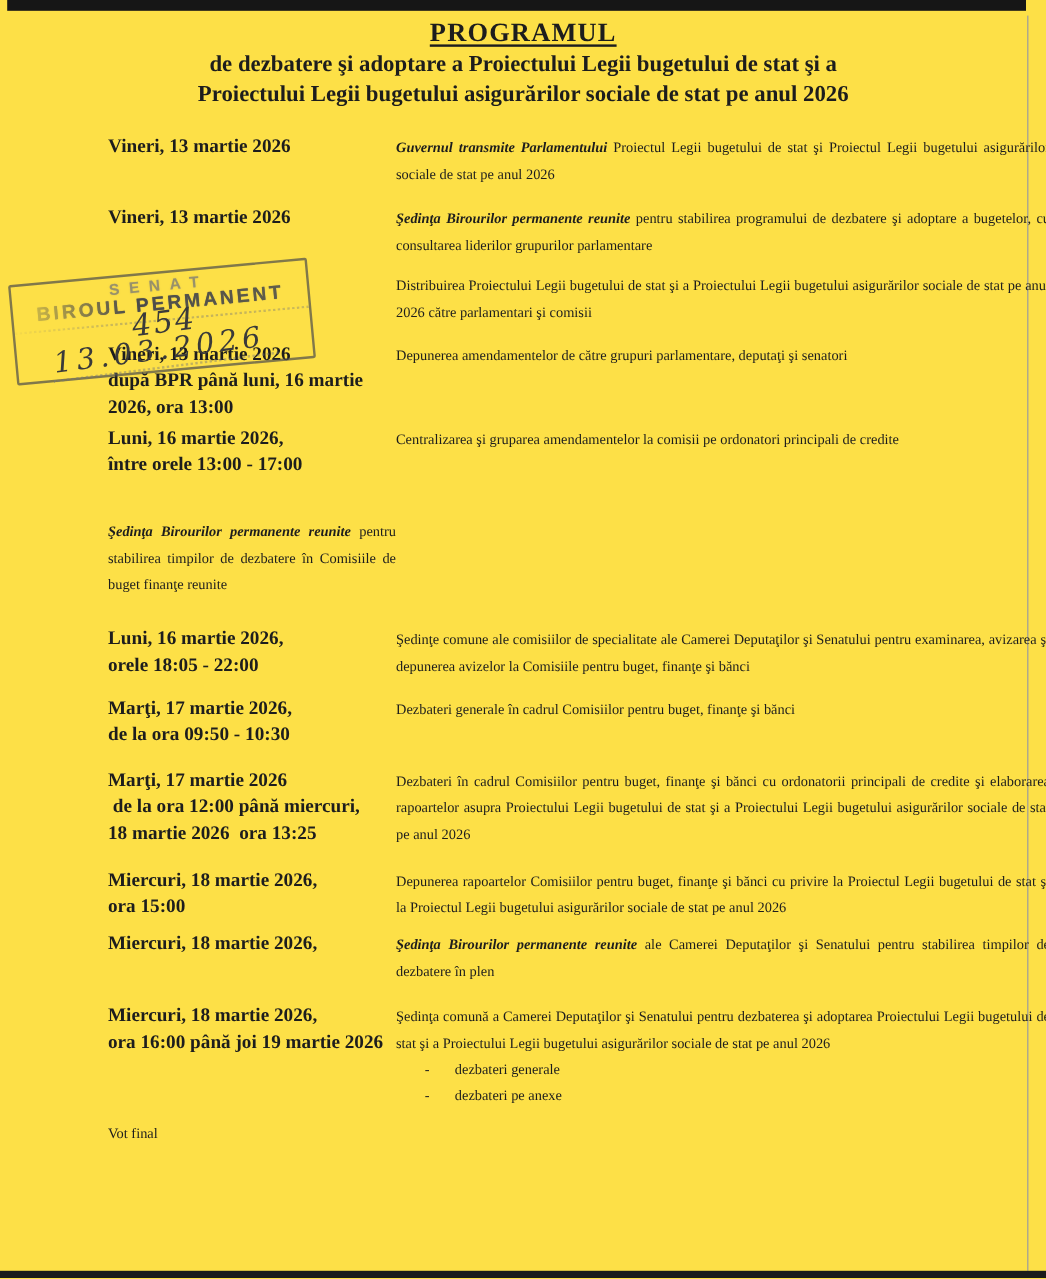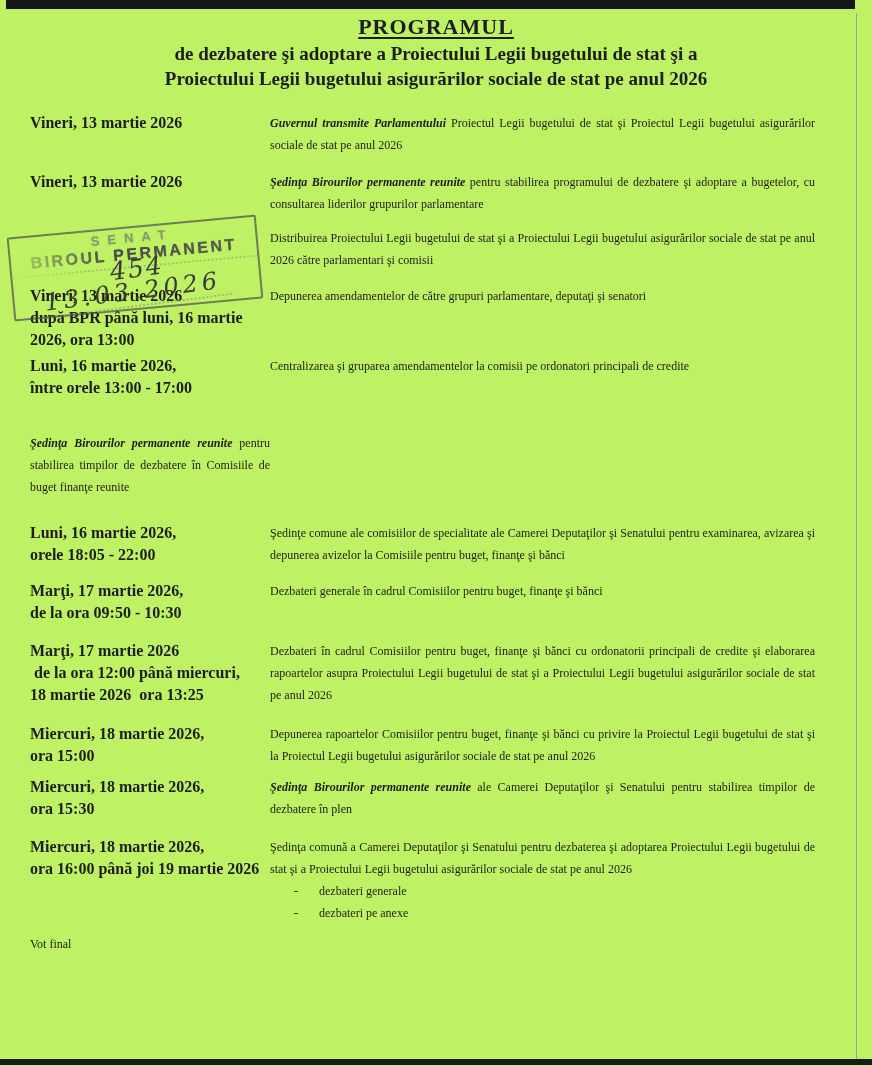--- a/index.html
+++ b/index.html
@@ -1,34 +1,34 @@
 <!DOCTYPE html>
 <html><head>
 <meta charset="utf-8">
 <style>
   html,body { margin:0; padding:0; background:#e8e8e8; }
   .page {
     position:relative; width:872px; height:1066px; margin:0 auto;
-    background:#bef264; overflow:hidden;
+    background:#fde047; overflow:hidden;
     font-family:"Liberation Serif", serif; color:#1d1d1d;
   }
   .top-bar { position:absolute; top:0; left:6px; width:849px; height:9px; background:#161616; }
   .right-edge-line { position:absolute; top:13px; left:856px; width:1px; height:1046px; background:#9c9c9c; }
   .bottom-bar { position:absolute; bottom:1px; left:0; width:872px; height:6px; background:#1b1b1b; }
 
   .content { position:absolute; top:9px; left:0; width:872px; }
 
   header { text-align:center; padding-top:4px; margin-bottom:21px; }
   .doc-title {
     font-size:22px; font-weight:bold; line-height:28px; letter-spacing:1px;
     text-decoration:underline; text-decoration-thickness:2px; text-underline-offset:3px;
   }
   .doc-subtitle { font-size:19px; font-weight:bold; line-height:25px; }
 
-  .schedule { padding-left:30px; }
+  .schedule { padding-left:90px; }
   .row { display:grid; grid-template-columns:240px 545px; }
   .date { font-weight:bold; font-size:16px; line-height:22px; }
   .date .dl { white-space:pre; }
   .desc { font-size:12px; line-height:22px; text-align:justify; }
   .desc .lead { font-weight:bold; font-style:italic; }
 
   .bullets { margin-top:0; }
   .bullet { padding-left:24px; text-align:left; }
   .bullet .dash { display:inline-block; width:25px; }
 
@@ -152,21 +152,20 @@
         <div class="date">
           <div class="dl">Miercuri, 18 martie 2026,</div>
           <div class="dl">ora 15:00</div>
         </div>
         <div class="desc"><span>Depunerea rapoartelor Comisiilor pentru buget, finanţe şi bănci cu privire la Proiectul Legii bugetului de stat şi la Proiectul Legii bugetului asigurărilor sociale de stat pe anul 2026</span></div>
       </div>
 
       <div class="row mb16">
         <div class="date">
           <div class="dl">Miercuri, 18 martie 2026,</div>
-          <div class="dl">ora 15:30</div>
         </div>
         <div class="desc"><span class="lead">Şedinţa Birourilor permanente reunite</span><span> ale Camerei Deputaţilor şi Senatului pentru stabilirea timpilor de dezbatere în plen</span></div>
       </div>
 
       <div class="row mb9">
         <div class="date">
           <div class="dl">Miercuri, 18 martie 2026,</div>
           <div class="dl">ora 16:00 până joi 19 martie 2026</div>
         </div>
         <div class="desc">

